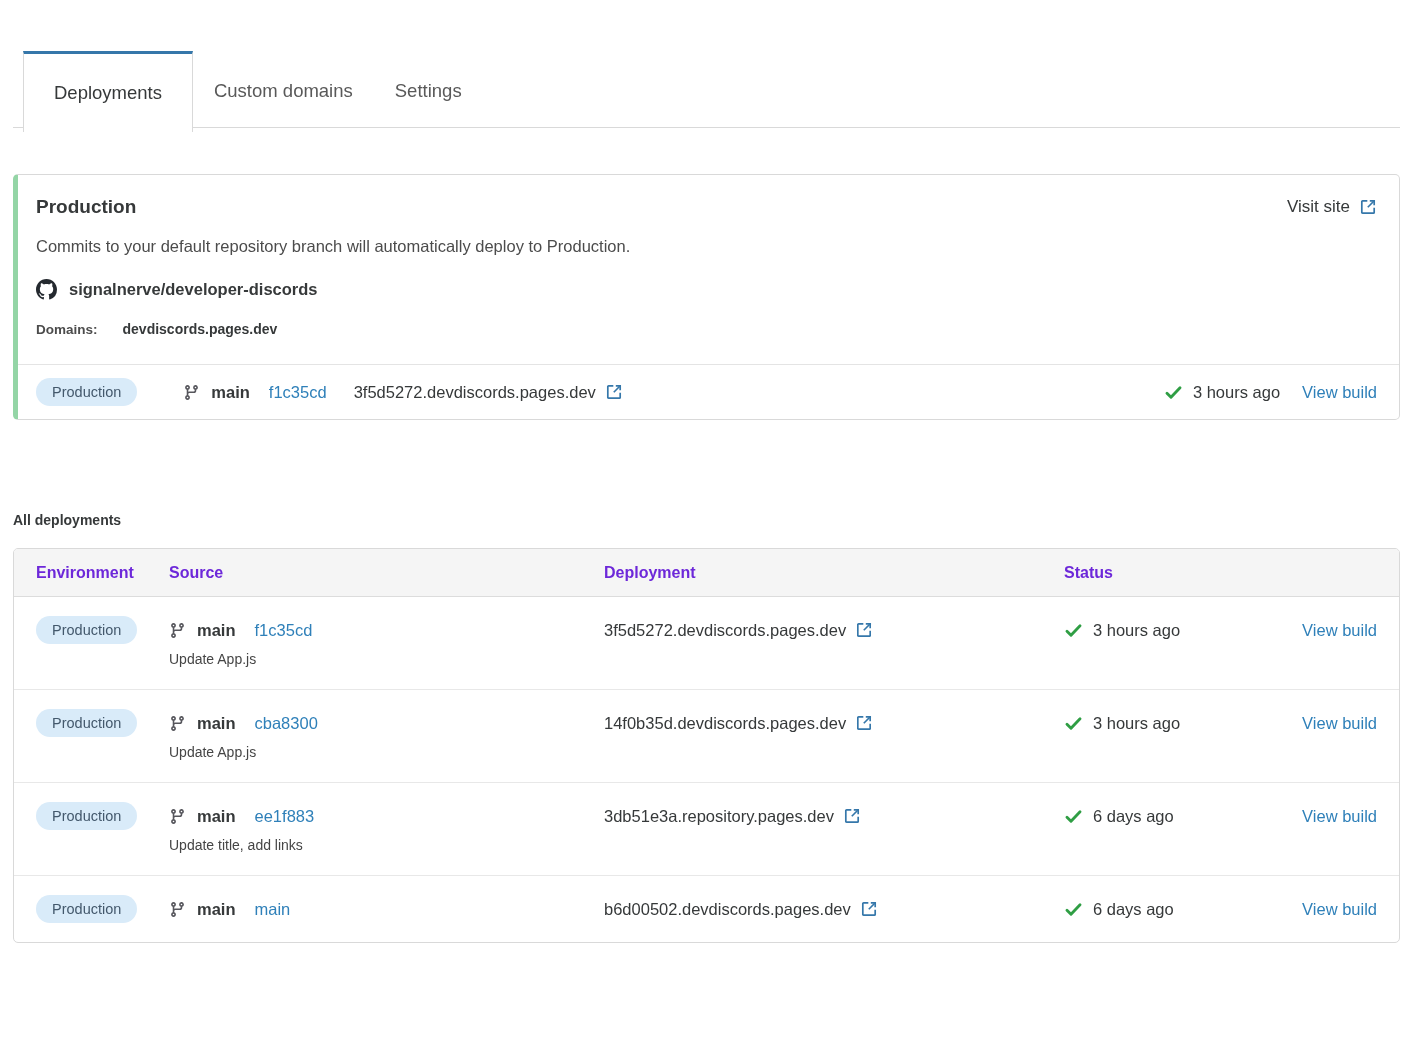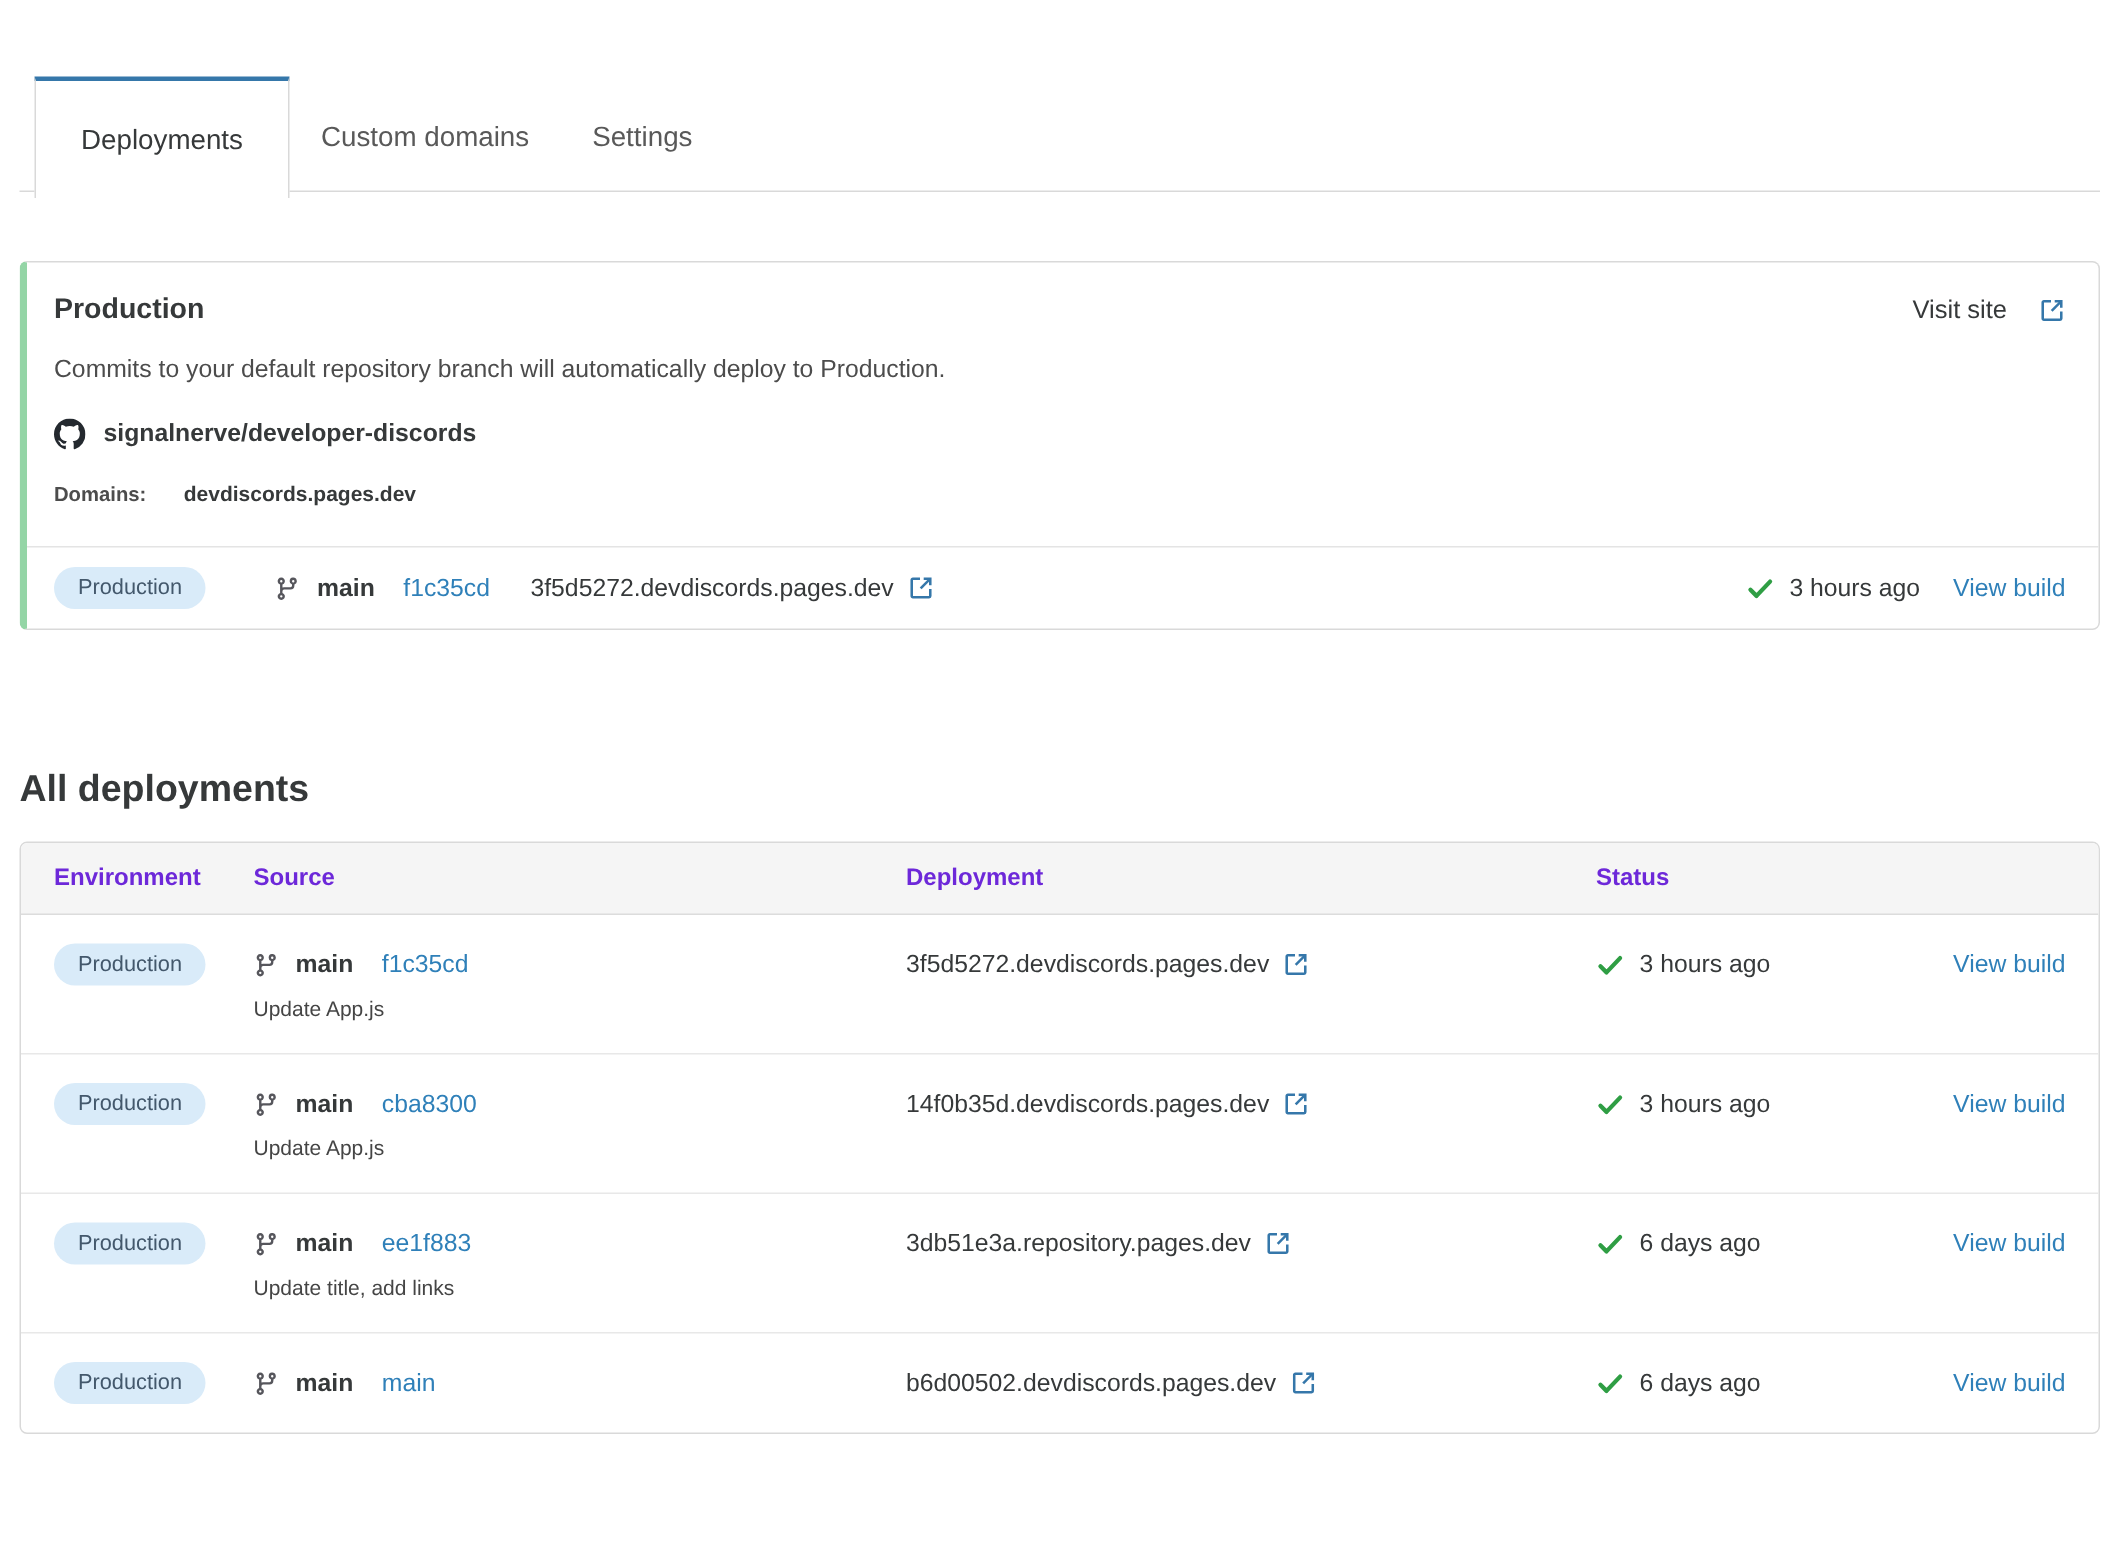--- a/index.html
+++ b/index.html
@@ -20,21 +20,21 @@
     margin-left:10px;height:78px;margin-bottom:-5px;background:#fff;
     border:1px solid #d9d9d9;border-bottom:none;border-top:3px solid #3577aa;
     color:#36393a;padding:0 30px;
   }
 
   
   .card{margin-top:46px;border:1px solid #d9d9d9;border-left:5px solid #94d5a6;border-radius:5px;background:#fff;}
   .card-body{padding:21px 22px 8px 18px;}
   .card-header{display:flex;align-items:center;justify-content:space-between;}
   .card-title{margin:0;font-size:19px;font-weight:700;}
-  .visit-site{display:inline-flex;align-items:center;gap:21px;font-size:17px;color:#36393a;text-decoration:none;cursor:pointer;}
+  .visit-site{display:inline-flex;align-items:center;gap:9px;font-size:17px;color:#36393a;text-decoration:none;cursor:pointer;}
   .icon{display:inline-flex;align-items:center;justify-content:center;}
   .icon-ext{width:18px;height:18px;color:#3577aa;}
   .icon-ext svg{width:100%;height:100%;}
   .card-desc{margin:19px 0 0;font-size:16.5px;color:#4c4c4c;}
   .repo-row{margin-top:23px;display:flex;align-items:center;gap:12px;}
   .icon-gh{width:21px;height:21px;color:#24292f;}
   .icon-gh svg{width:100%;height:100%;}
   .repo-name{font-weight:700;font-size:16.5px;}
   .domains-row{margin-top:21px;display:flex;align-items:flex-end;}
   .domains-label{font-size:13.5px;font-weight:700;color:#4c4c4c;}
@@ -48,21 +48,21 @@
   .branch-name{font-weight:700;margin-left:11px;}
   .commit-link{margin-left:19px;color:#2f80b9;text-decoration:none;cursor:pointer;}
   .url-group{display:flex;align-items:center;margin-left:27px;gap:9px;}
   .deploy-right{margin-left:auto;display:flex;align-items:center;}
   .icon-check{width:19px;height:19px;}
   .icon-check svg{width:100%;height:100%;}
   .status-time{margin-left:10px;}
   .view-build{margin-left:22px;color:#2f80b9;text-decoration:none;cursor:pointer;}
 
   
-  .section-heading{margin:92px 0 0;font-size:25px;font-weight:700;}
+  .section-heading{margin:92px 0 0;font-size:14px;font-weight:700;}
   .table{margin-top:20px;border:1px solid #d9d9d9;border-radius:5px;overflow:hidden;background:#fff;}
   .thead,.trow{display:grid;grid-template-columns:133px 435px 460px 219px 1fr;}
   .thead{align-items:center;padding:0 22px;height:47px;background:#f5f5f5;border-bottom:1px solid #dcdcdc;font-weight:700;font-size:16px;color:#6d28d9;}
   .trow{align-items:start;padding:19px 22px;}
   .trow + .trow{border-top:1px solid #e8e8e8;}
   .cell{line-height:28px;}
   .src-line1{display:flex;align-items:center;height:28px;}
   .src-msg{margin-top:5px;font-size:14px;line-height:21px;color:#454545;}
   .cell-deploy{display:flex;align-items:center;gap:9px;height:28px;}
   .cell-status{display:flex;align-items:center;height:28px;}

